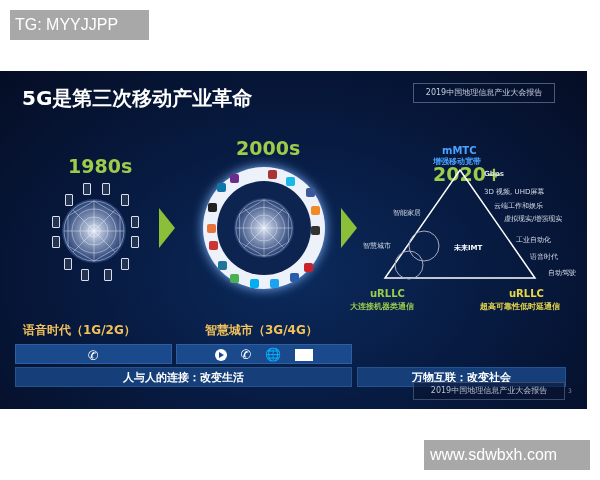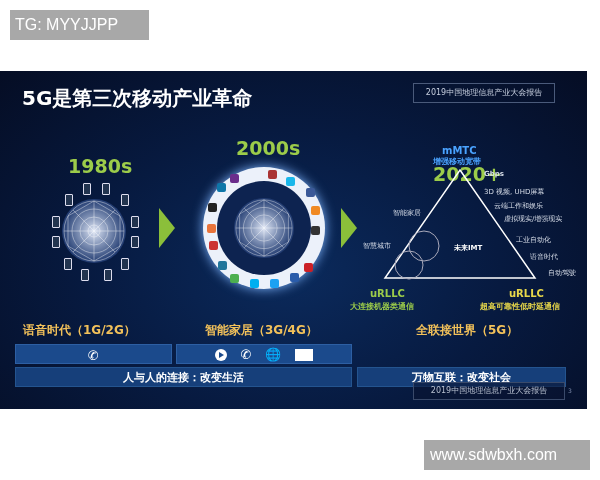--- a/index.html
+++ b/index.html
@@ -120,22 +120,21 @@
   <div class="tri-label" style="left:530px;top:181px;">语音时代</div>
   <div class="tri-label" style="left:540px;top:197px;margin-left:8px;">自动驾驶</div>
   <div class="tri-label" style="left:393px;top:137px;">智能家居</div>
   <div class="tri-label" style="left:363px;top:170px;">智慧城市</div>
   <div style="position:absolute;left:370px;top:217px;color:#9ccc4a;font-weight:bold;font-size:10px;">uRLLC</div>
   <div style="position:absolute;left:350px;top:230px;color:#9ccc4a;font-weight:bold;font-size:8px;">大连接机器类通信</div>
   <div style="position:absolute;left:509px;top:217px;color:#e8d84a;font-weight:bold;font-size:10px;">uRLLC</div>
   <div style="position:absolute;left:480px;top:230px;color:#e8d84a;font-weight:bold;font-size:8px;">超高可靠性低时延通信</div>
 
   <div class="era-label" style="left:23px;top:251px;">语音时代（1G/2G）</div>
-  <div class="era-label" style="left:205px;top:251px;">智能家居（3G/4G）</div>
-  <div class="era-label" style="left:416px;top:251px;">全联接世界（5G）</div>
+  <div class="era-label" style="left:205px;top:251px;">智慧城市（3G/4G）</div>
 
   <div class="bar" style="left:15px;top:273px;width:157px;height:20px;">
     <span class="ico" style="color:#fff;font-size:13px;line-height:18px;">✆</span>
   </div>
   <div class="bar" style="left:176px;top:273px;width:176px;height:20px;line-height:18px;">
     <span class="ico" style="display:inline-block;width:12px;height:12px;border-radius:50%;background:#fff;position:relative;"><span style="position:absolute;left:4px;top:3px;width:0;height:0;border-top:3px solid transparent;border-bottom:3px solid transparent;border-left:5px solid #1b4a8c;"></span></span>
     <span class="ico" style="color:#fff;font-size:13px;">✆</span>
     <span class="ico" style="color:#fff;font-size:13px;">🌐</span>
     <span class="ico" style="display:inline-block;width:18px;height:12px;background:#fff;position:relative;"></span>
   </div>

